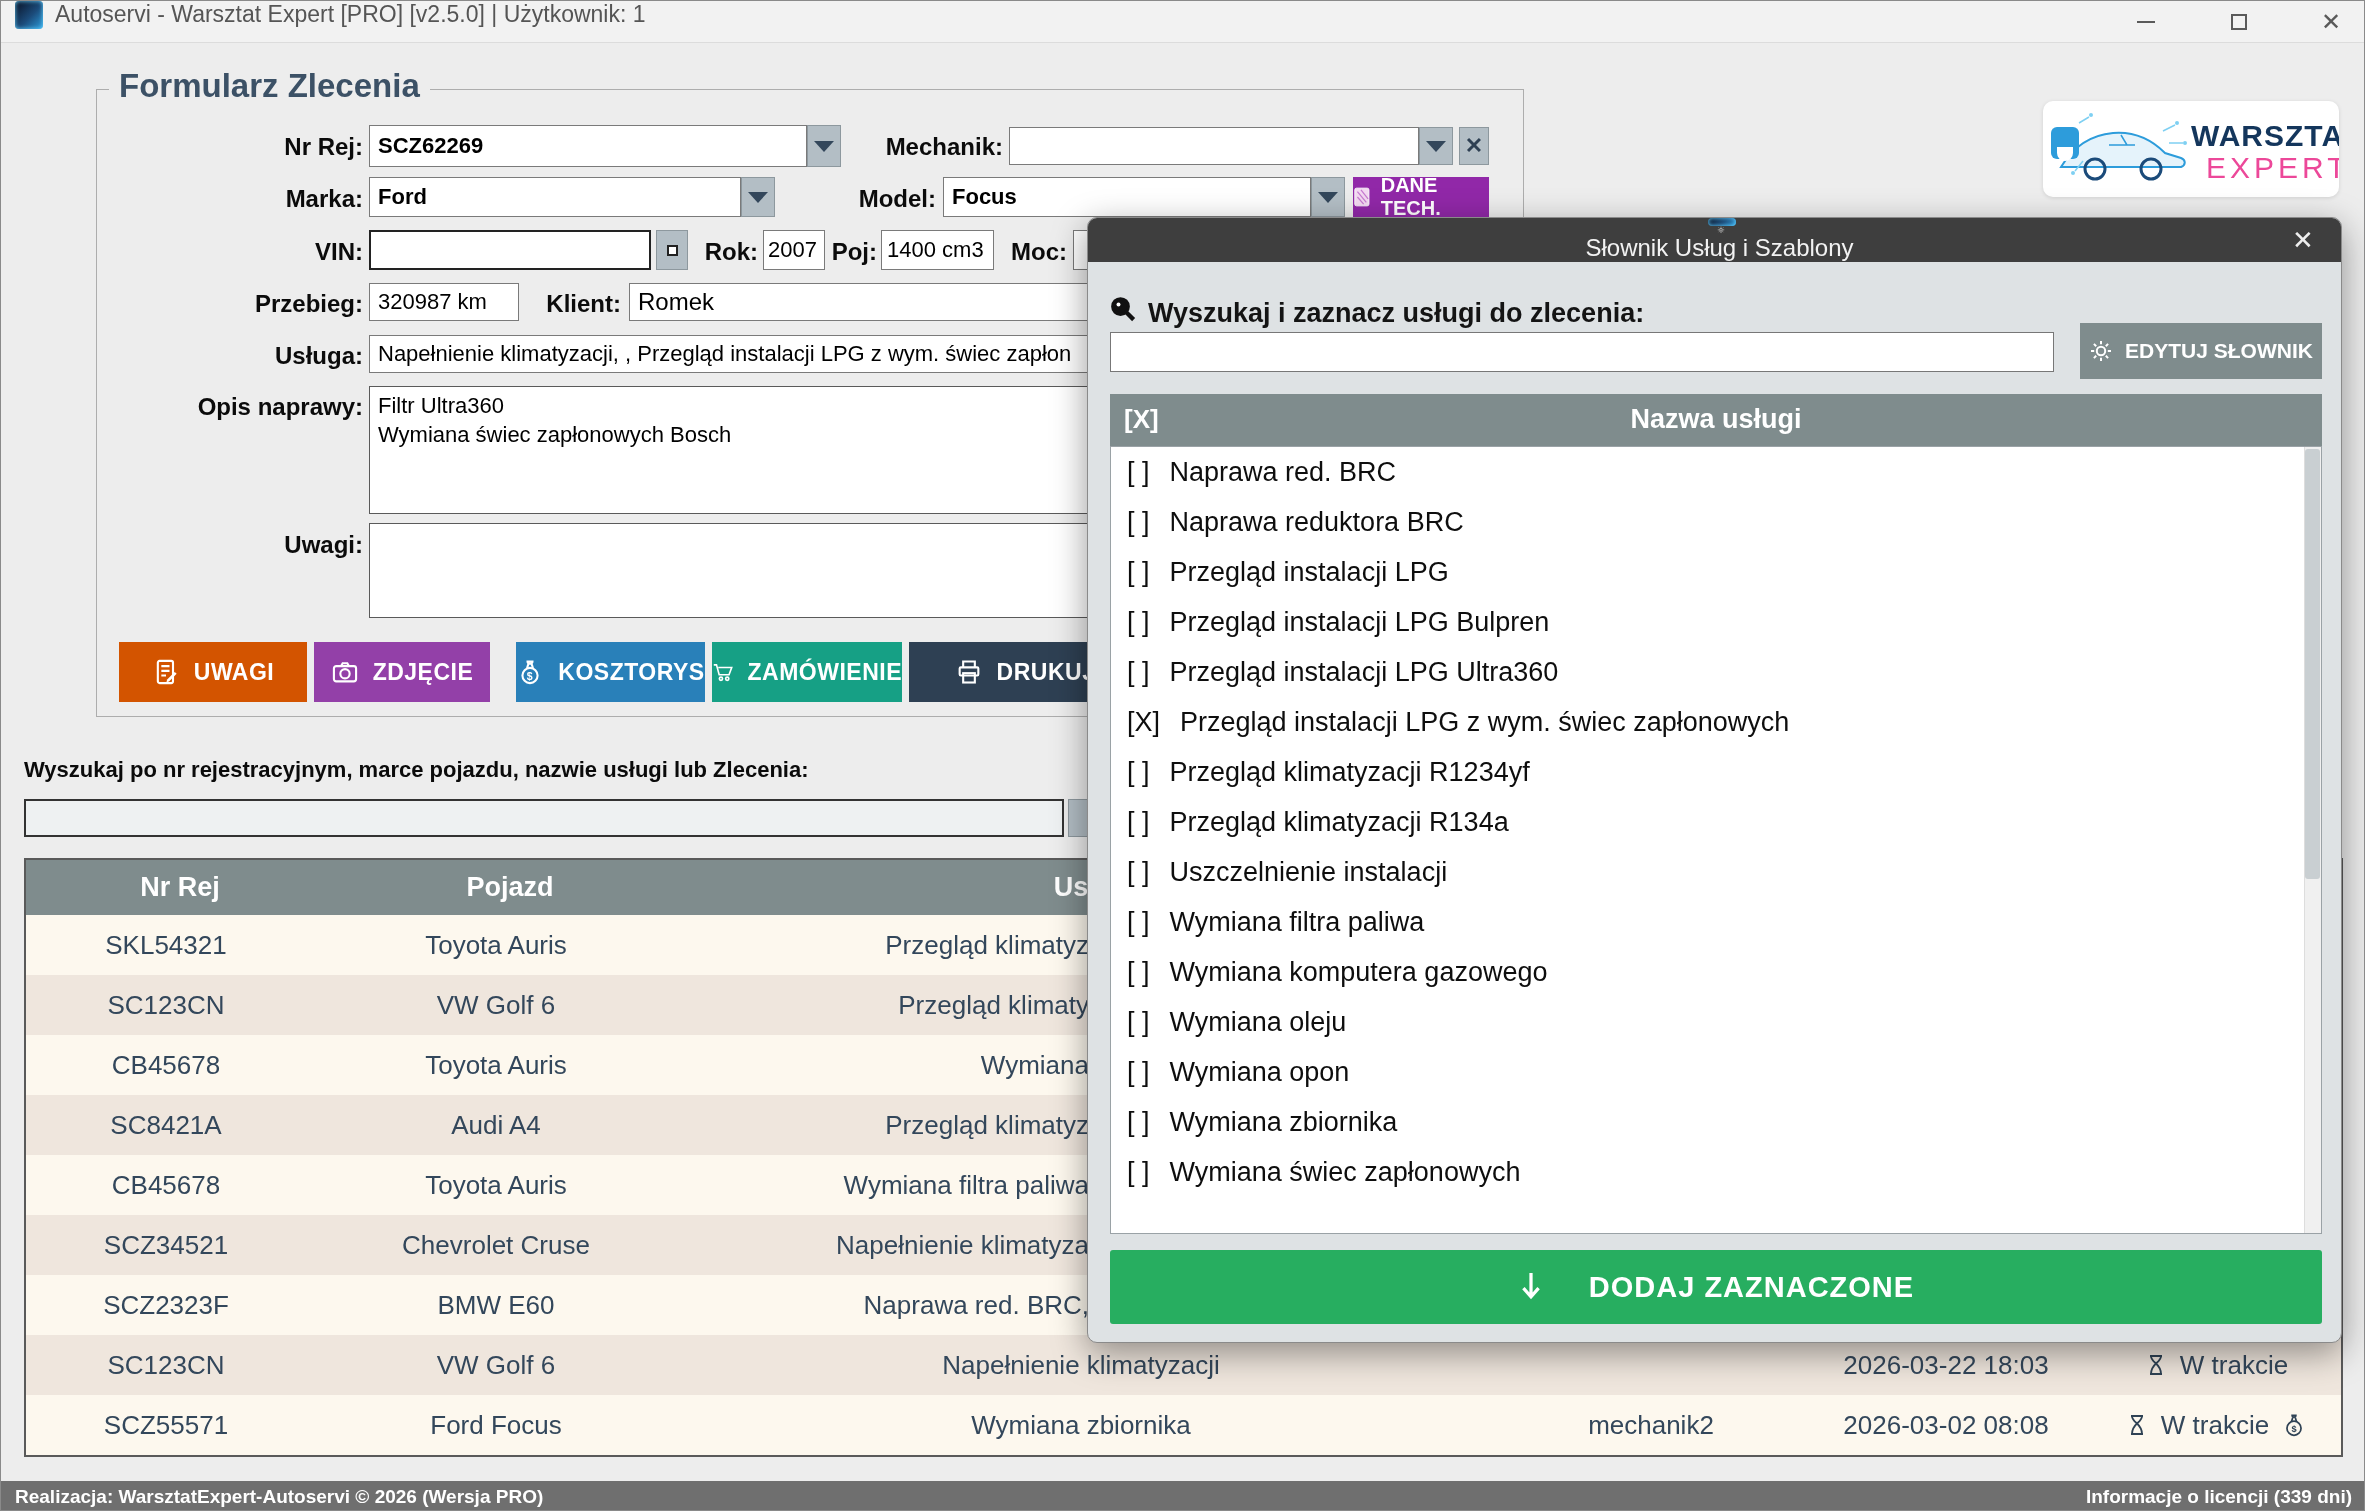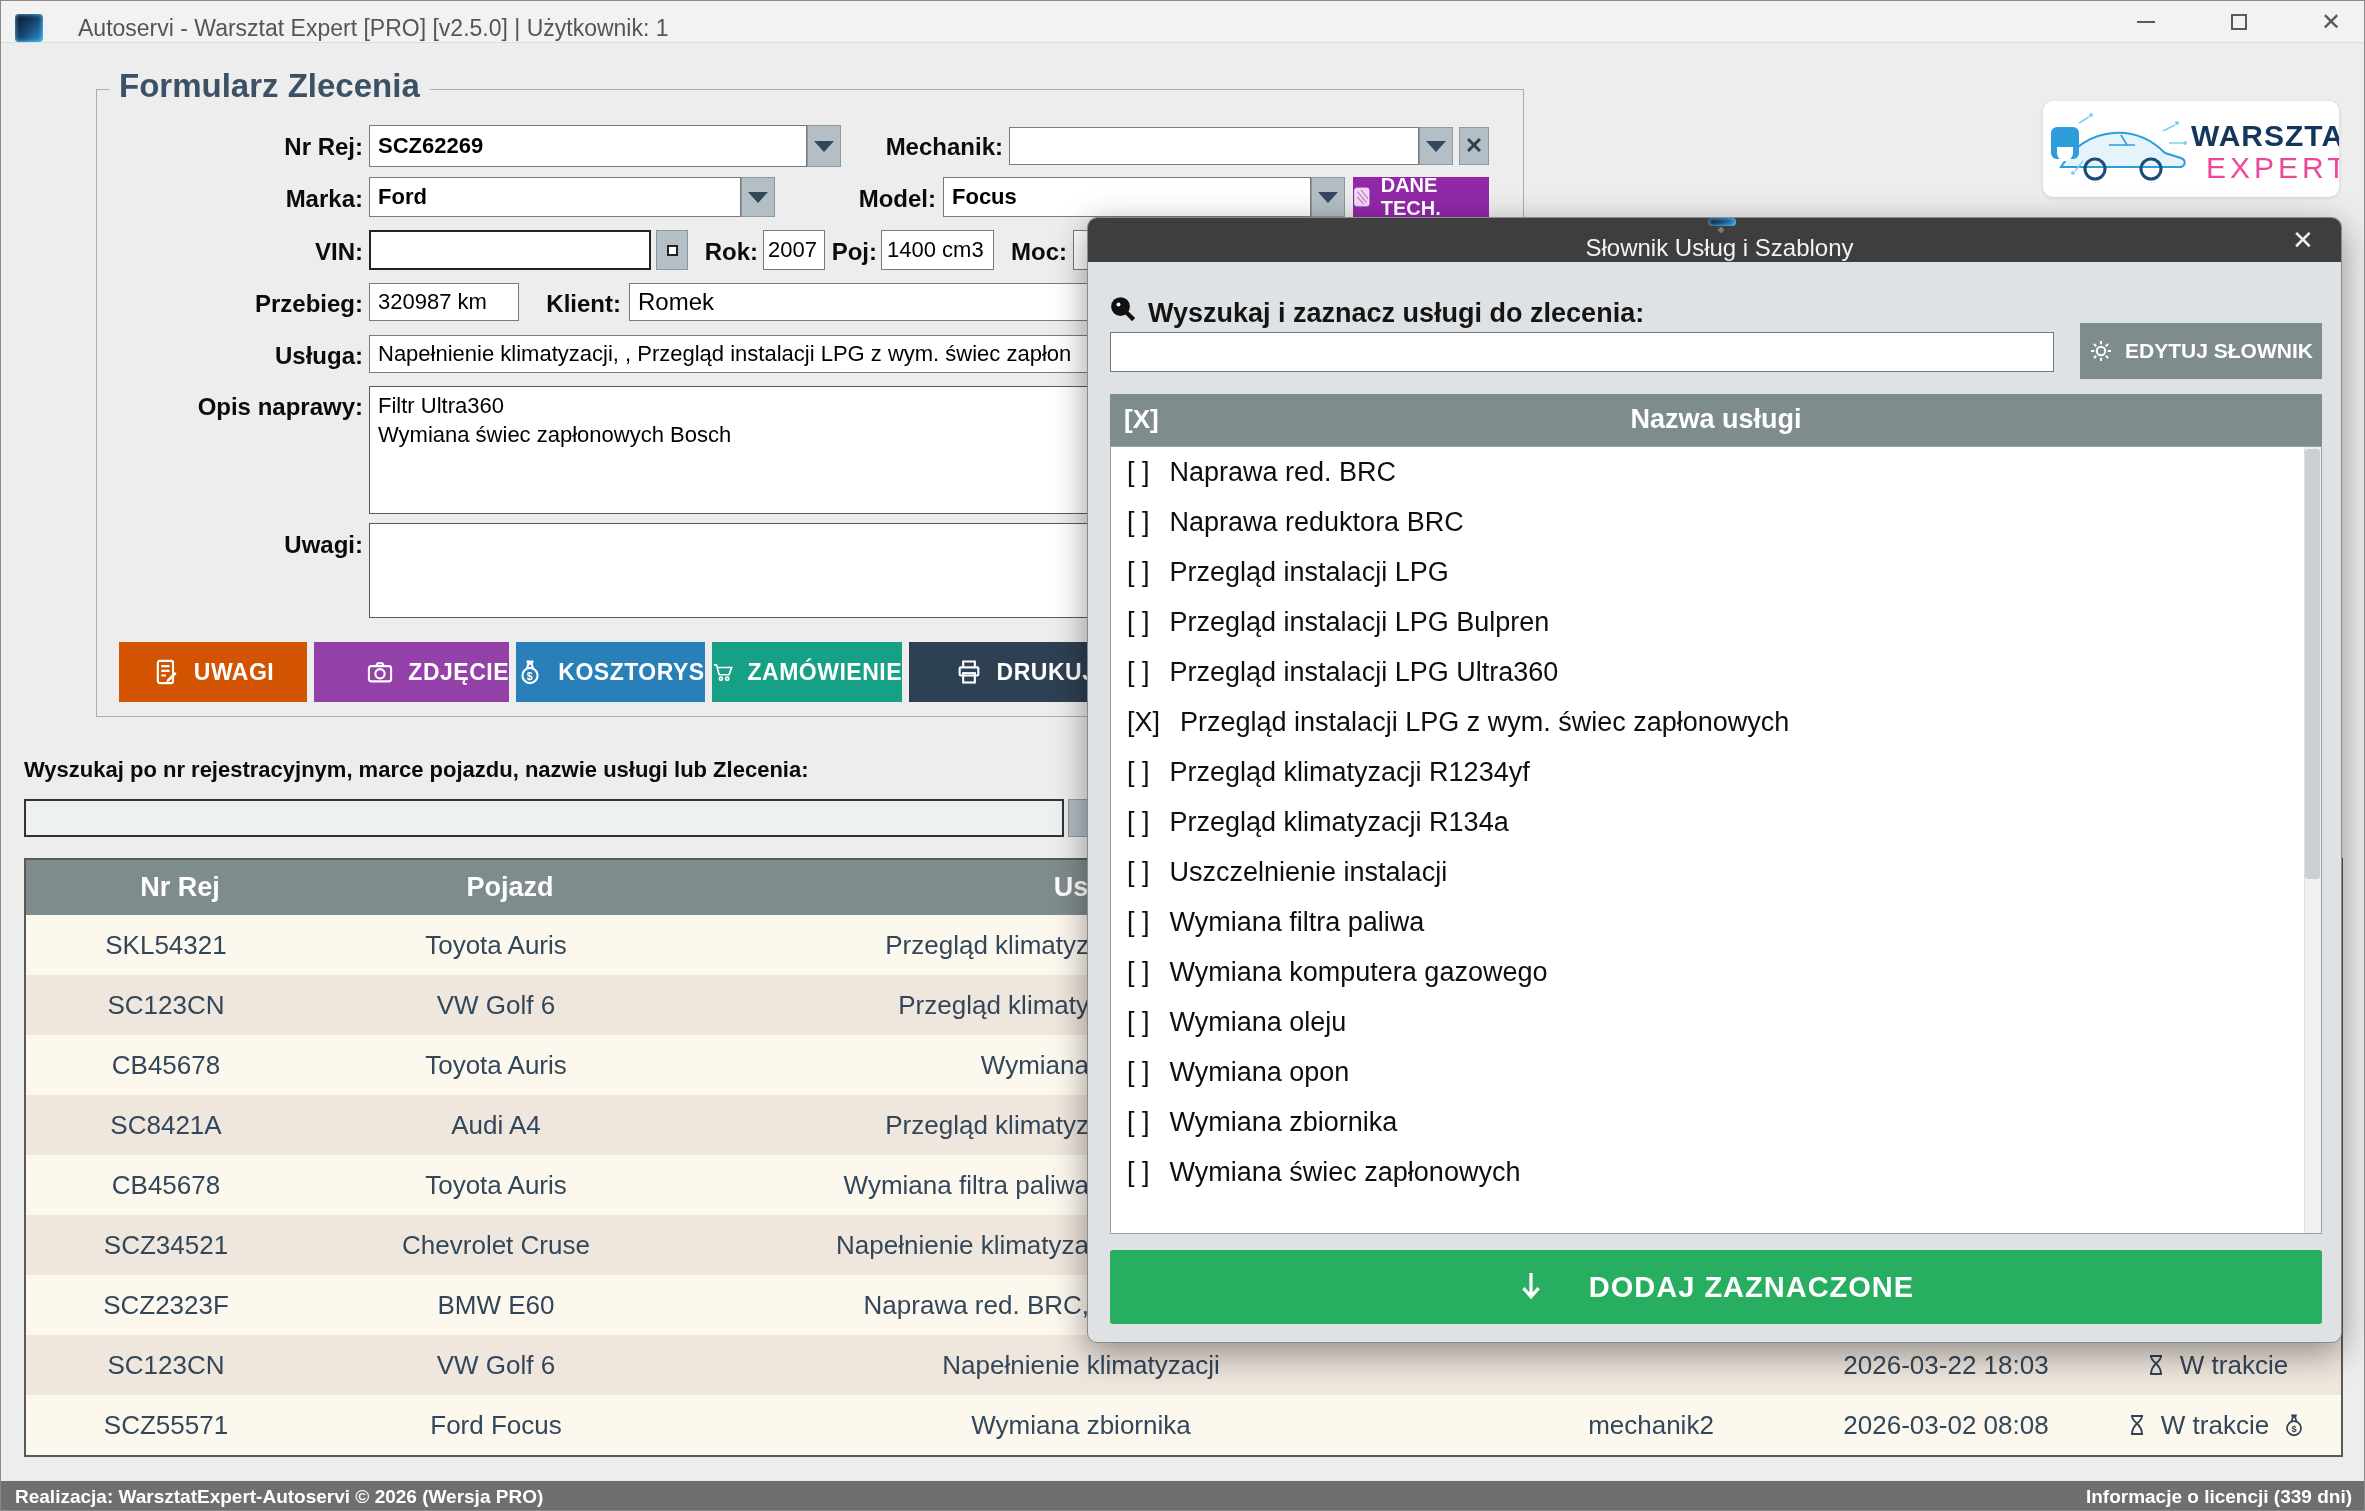--- a/index.html
+++ b/index.html
@@ -4,21 +4,21 @@
 <style>
   * { box-sizing: border-box; margin: 0; padding: 0; }
   body { font-family: "Liberation Sans", sans-serif; background:#d8d8d8; }
   .screen { position:relative; width:2365px; height:1511px; overflow:hidden;
             background:#ededed; border:1px solid #8a8a8a; }
   .abs { position:absolute; }
 
   
   .titlebar { position:absolute; left:0; top:0; width:2365px; height:42px;
               background:#f2f2f2; border-bottom:1px solid #dcdcdc;
-              display:flex; align-items:flex-end;gap:23px; }
+              display:flex; align-items:flex-start; }
   .appicon { width:28px; height:28px; border-radius:4px; margin-left:14px;
              background:linear-gradient(135deg,#0d1b33 10%,#1b4b7a 55%,#2d9cdb 100%);
              box-shadow:inset 0 0 4px #65d2ff; }
   .wintitle { margin-left:12px; font-size:23px; color:#555; }
   .winctl { width:60px; height:42px; display:flex; align-items:center; justify-content:center; color:#5a5a5a; }
 
   
   .groupbox { position:absolute; left:95px; top:88px; width:1428px; height:628px;
               border:1px solid #adadad; }
   .grouptitle { position:absolute; left:108px; top:66px; font-size:33px; font-weight:bold;
@@ -178,21 +178,21 @@
   <div class="ta" style="left:368px;top:522px;width:727px;height:95px;"></div>
 
   <div class="abtn" style="left:118px;width:188px;background:#d35400;">
     <svg width="28" height="28" viewBox="0 0 24 24" fill="none" stroke="#fff" stroke-width="1.8">
         <rect x="5" y="2.5" width="13" height="19" rx="1.5"></rect>
         <path d="M8 7h7M8 11h7M8 15h4"></path>
         <path d="M13 18.5l6.5-6.5 1.6 1.6-6.5 6.5-2.2.6z" fill="#fff" stroke="none"></path>
       </svg>
     <span>UWAGI</span>
   </div>
-  <div class="abtn" style="left:313px;width:195px;background:#9340a8;justify-content:flex-end;">
+  <div class="abtn" style="left:313px;width:176px;background:#9340a8;">
     <svg width="28" height="28" viewBox="0 0 24 24" fill="none" stroke="#fff" stroke-width="1.8">
         <rect x="2.5" y="7" width="19" height="13" rx="2"></rect>
         <circle cx="12" cy="13.5" r="4"></circle>
         <path d="M8.5 7l1.5-2.5h4L15.5 7"></path>
       </svg>
     <span>ZDJĘCIE</span>
   </div>
   <div class="abtn" style="left:515px;width:189px;background:#2980b9;">
     <svg width="28" height="28" viewBox="0 0 24 24" fill="none" stroke="#fff" stroke-width="1.8">
         <circle cx="12" cy="15" r="6.5"></circle>

